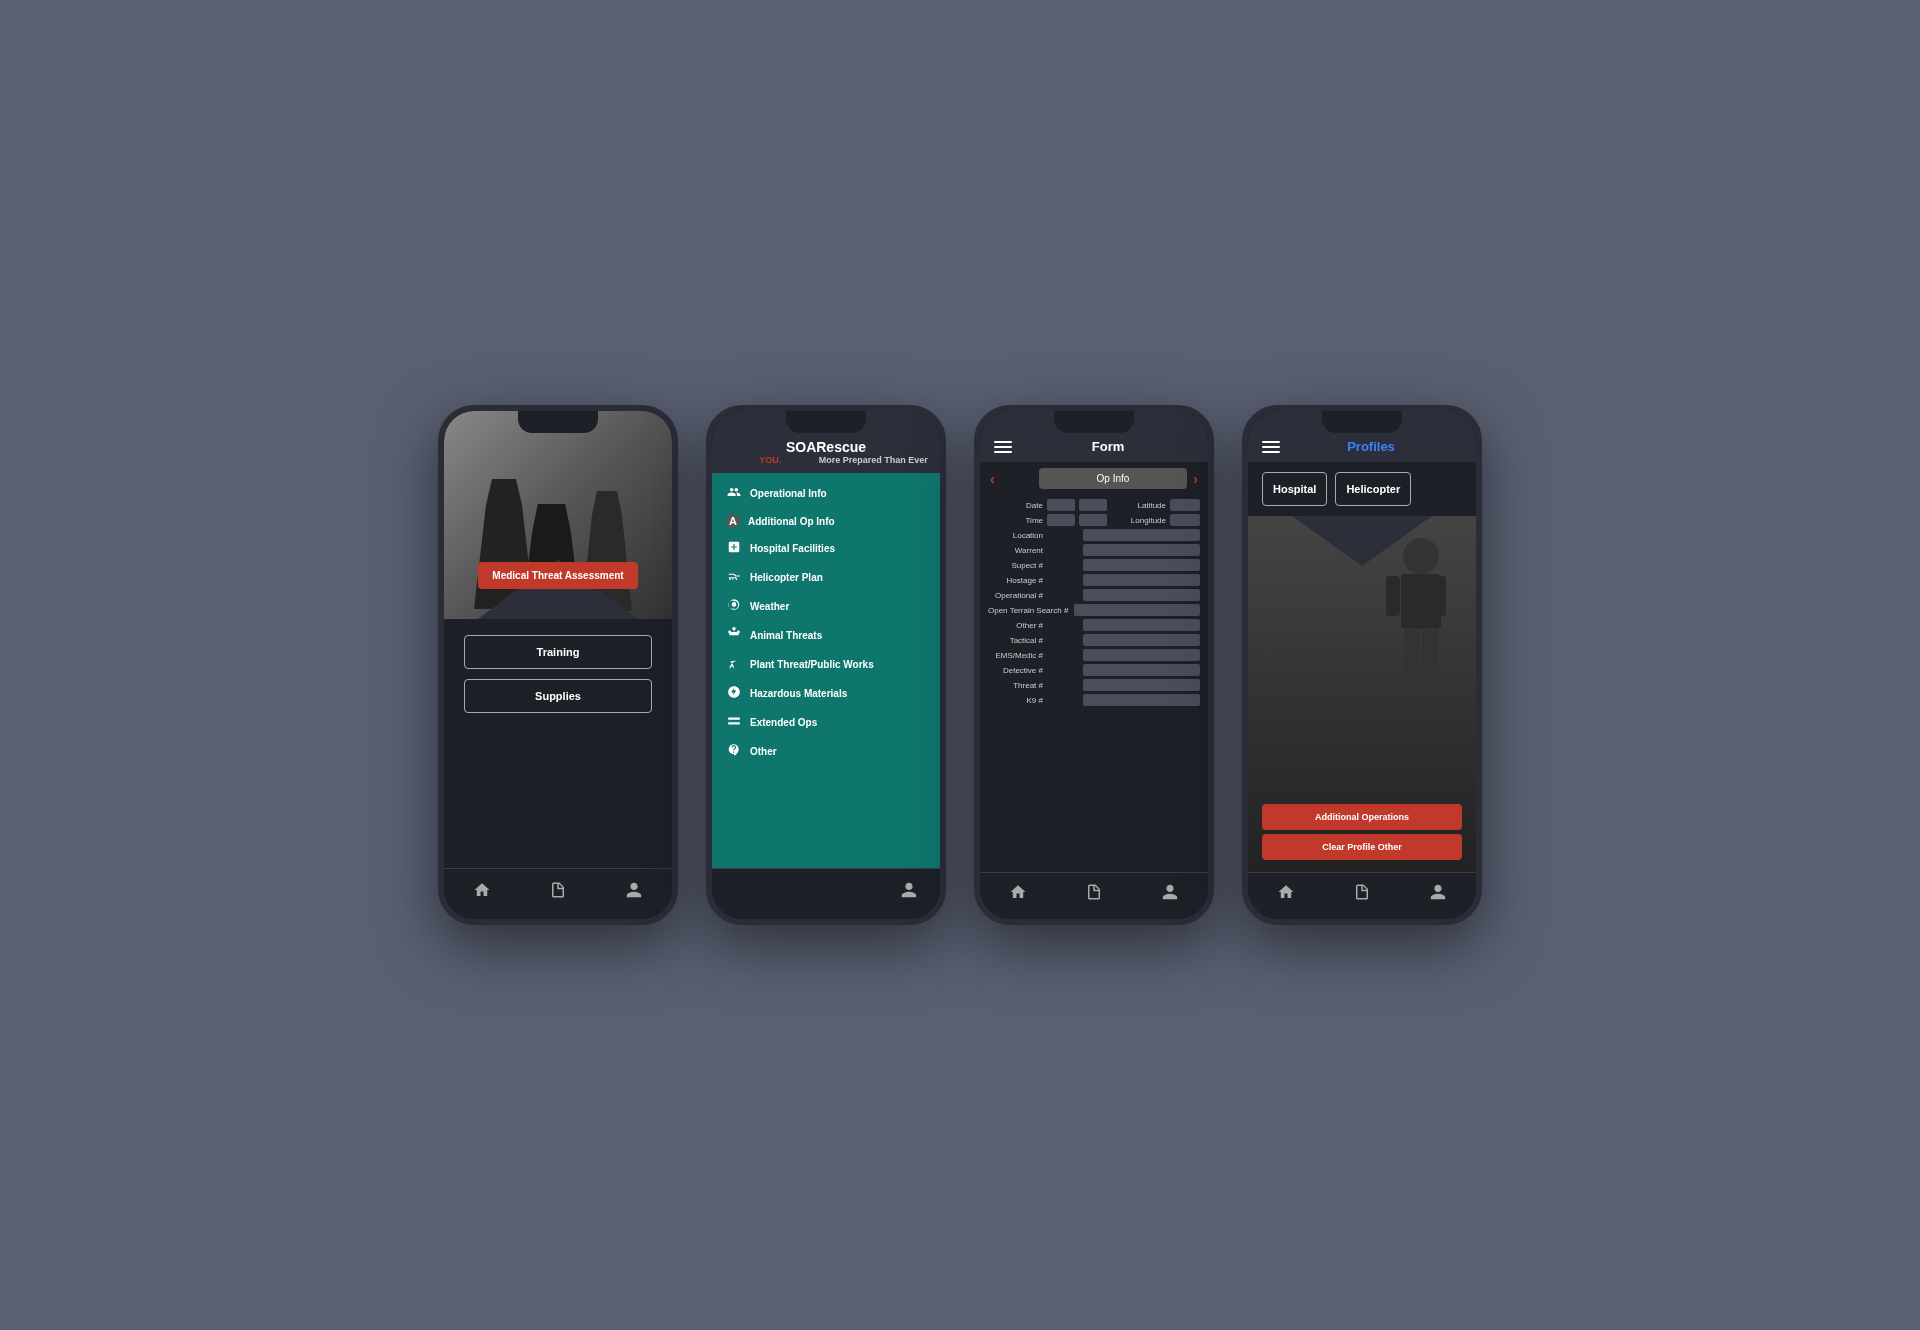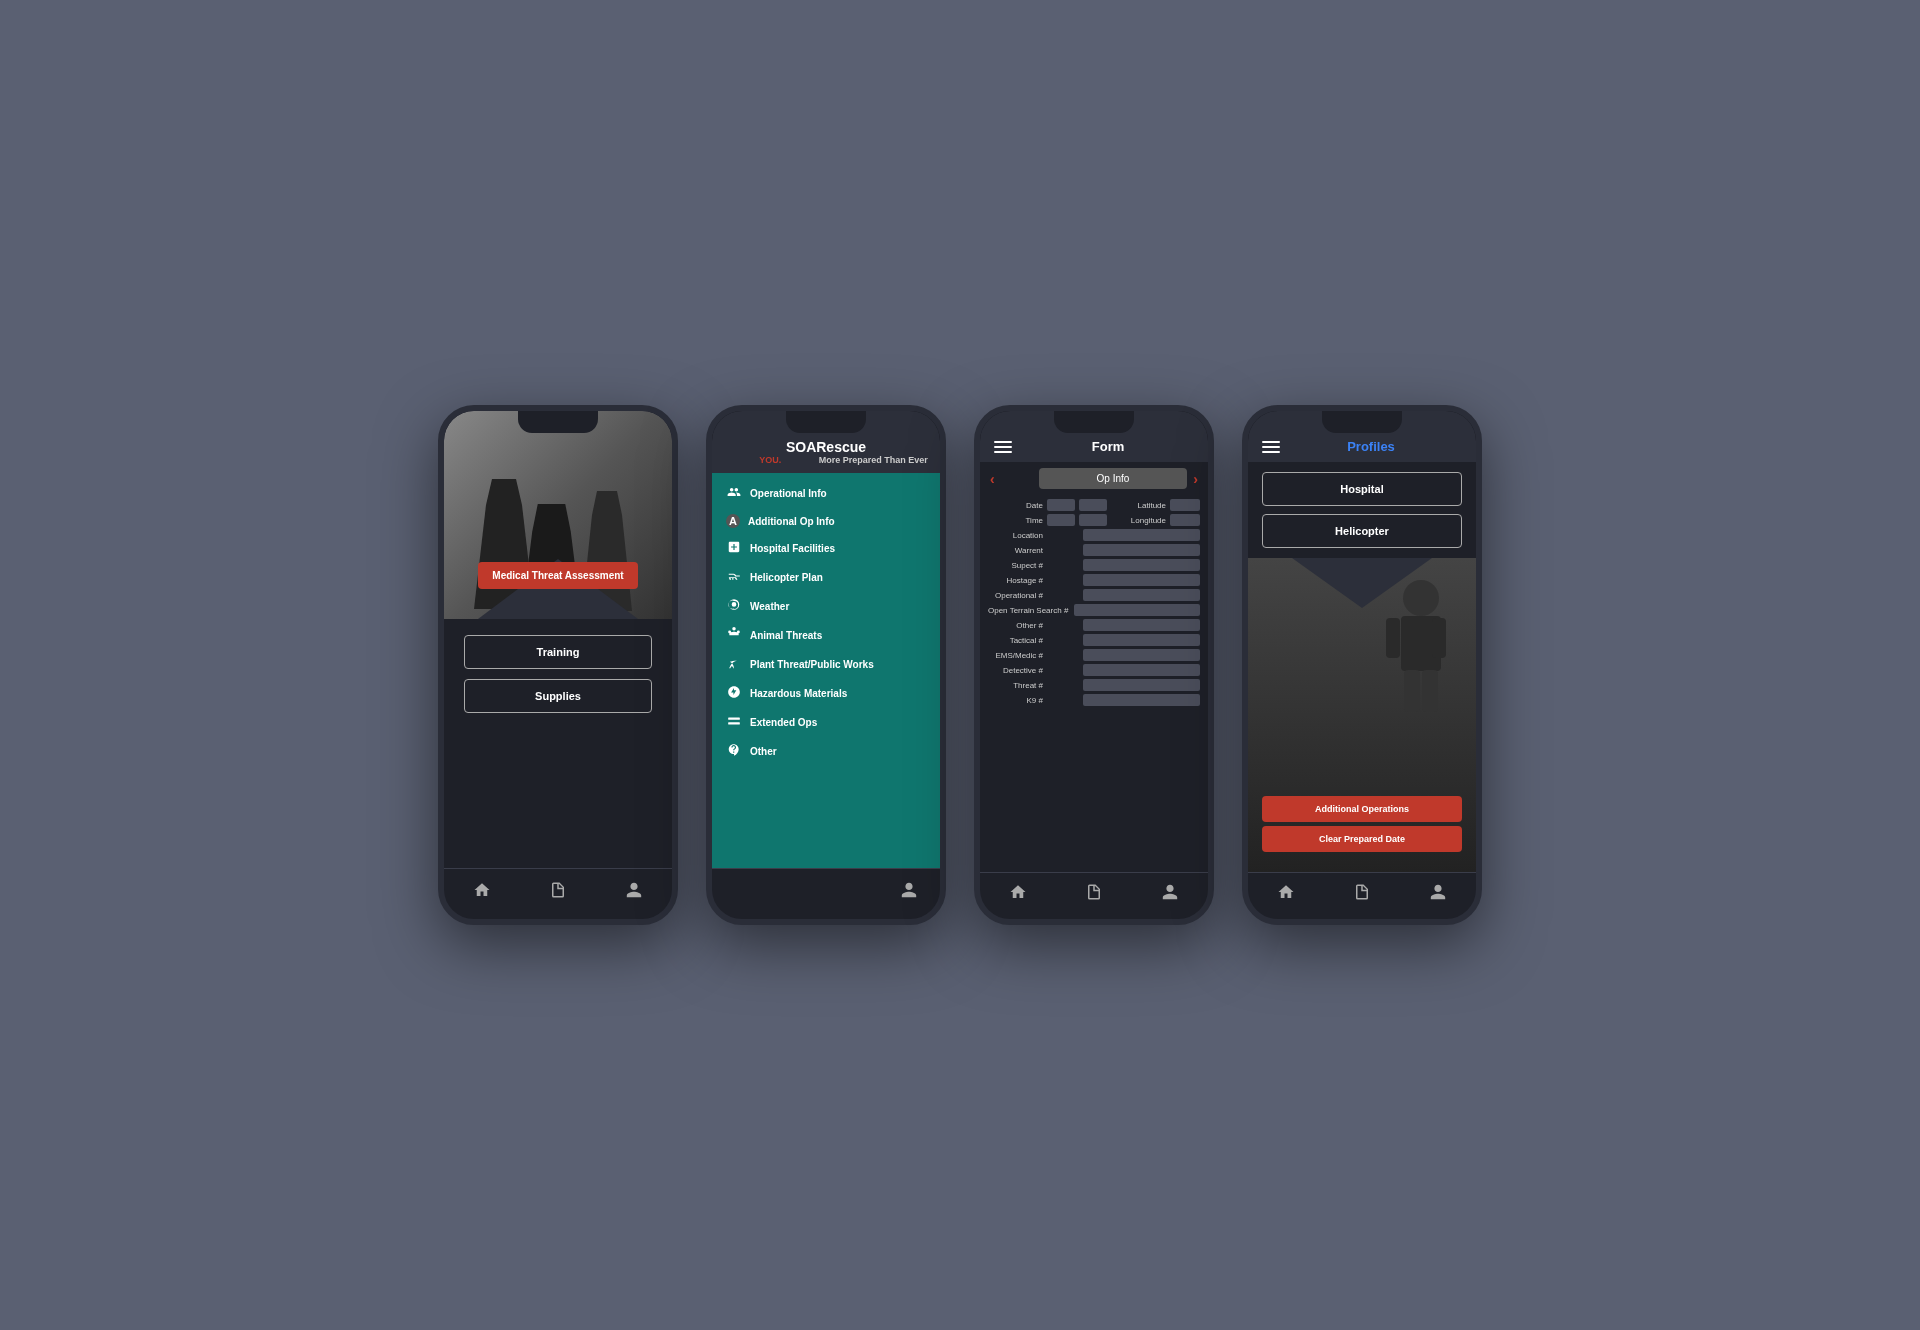--- a/index.html
+++ b/index.html
@@ -328,21 +328,21 @@
       color: #3b82f6;
       font-size: 13px;
       font-weight: bold;
       flex: 1;
       text-align: center;
     }
 
     .phone4-buttons {
       padding: 10px 14px;
       display: flex;
-      flex-direction: column;
+      flex-direction: row;
       gap: 8px;
     }
 
     .profile-btn {
       border: 1.5px solid #aaa;
       background: transparent;
       color: white;
       font-size: 11px;
       font-weight: bold;
       text-align: center;
@@ -370,21 +370,21 @@
       transform: translateX(-50%);
       width: 0;
       height: 0;
       border-left: 70px solid transparent;
       border-right: 70px solid transparent;
       border-top: 50px solid #2c2f3a;
     }
 
     .phone4-action-btns {
       position: absolute;
-      bottom: 12px;
+      bottom: 4px;
       left: 0;
       right: 0;
       display: flex;
       flex-direction: column;
       gap: 4px;
       padding: 0 14px 8px;
     }
 
     .red-btn {
       background: #c0392b;
@@ -681,21 +681,21 @@
             <ellipse cx="55" cy="20" rx="18" ry="18" fill="#333"></ellipse>
             <rect x="35" y="38" width="40" height="55" rx="4" fill="#2a2a2a"></rect>
             <rect x="20" y="40" width="14" height="40" rx="4" fill="#2a2a2a"></rect>
             <rect x="66" y="40" width="14" height="40" rx="4" fill="#2a2a2a"></rect>
             <rect x="38" y="92" width="16" height="42" rx="4" fill="#333"></rect>
             <rect x="56" y="92" width="16" height="42" rx="4" fill="#333"></rect>
           </svg>
         </div>
         <div class="phone4-action-btns">
           <div class="red-btn">Additional Operations</div>
-          <div class="red-btn">Clear Prepared Date</div>
+          <div class="red-btn">Clear Profile Other</div>
         </div>
       </div>
       <div class="phone4-nav">
         <div class="nav-icon">
           <svg class="svg-icon" viewBox="0 0 24 24" fill="#aaa">
             <path d="M10 20v-6h4v6h5v-8h3L12 3 2 12h3v8z"></path>
           </svg>
         </div>
         <div class="nav-icon">
           <svg class="svg-icon" viewBox="0 0 24 24" fill="#aaa">

